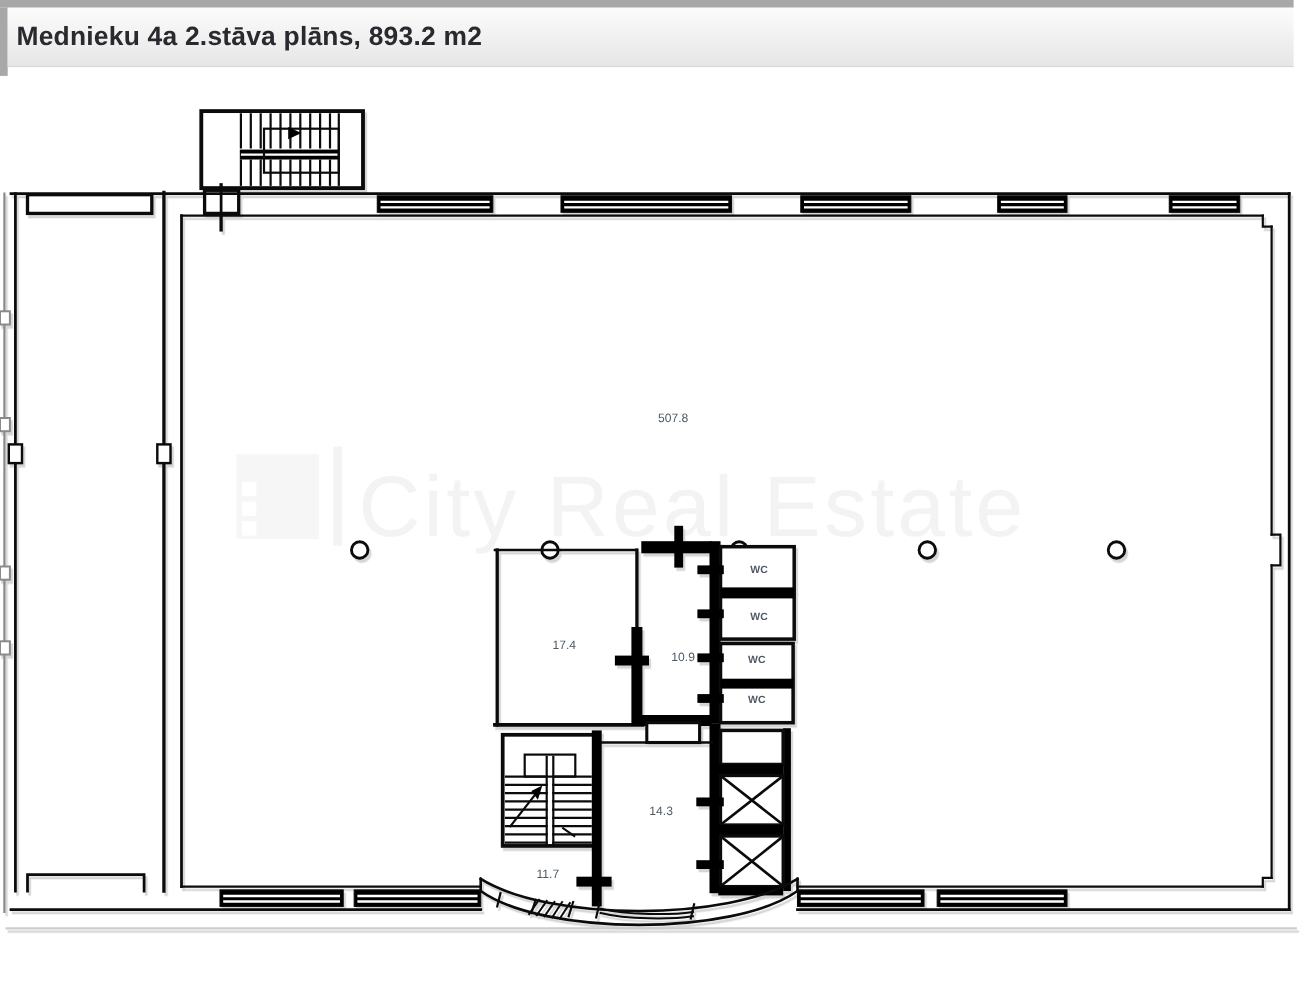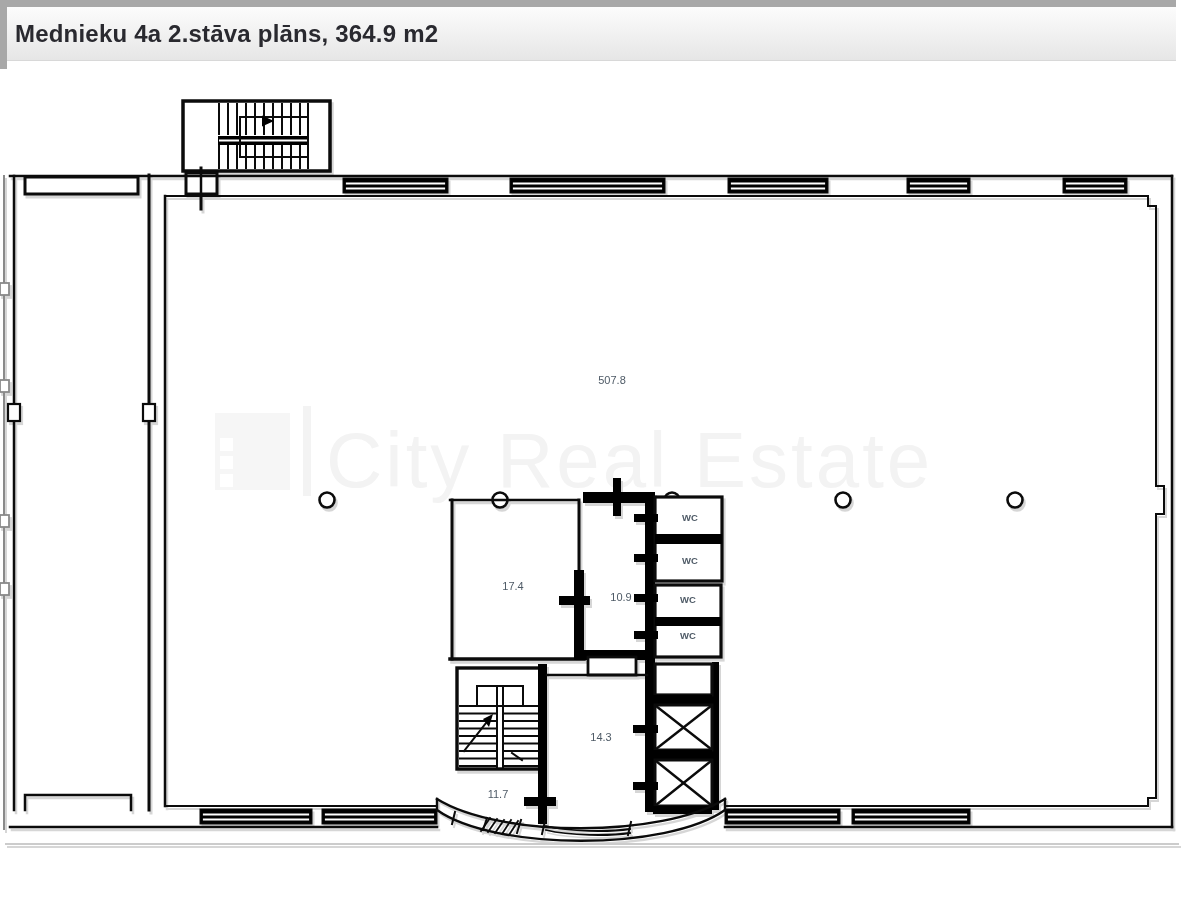--- a/index.html
+++ b/index.html
@@ -17,21 +17,21 @@
   .area{font-size:11px;fill:#4e5a66;}
   .wc{font-size:9.5px;fill:#4e5a66;font-weight:bold;}
 </style>
 </head>
 <body>
 
 <div id="screen">
   <div class="top-strip"></div>
   <div class="left-strip"></div>
   <div class="titlebar">
-    <h1>Mednieku 4a 2.stāva plāns, 364.9 m2</h1>
+    <h1>Mednieku 4a 2.stāva plāns, 893.2 m2</h1>
   </div>
 
   <svg width="1190" height="900" viewBox="0 0 1190 900">
 
     <g>
       <rect x="215" y="413" width="75" height="77" fill="#f6f6f6"></rect>
       <rect x="220" y="438" width="13" height="13" fill="#ffffff"></rect>
       <rect x="220" y="456" width="13" height="13" fill="#ffffff"></rect>
       <rect x="220" y="474" width="13" height="13" fill="#ffffff"></rect>
       <rect x="303" y="406" width="8" height="90" fill="#f3f3f3"></rect>

